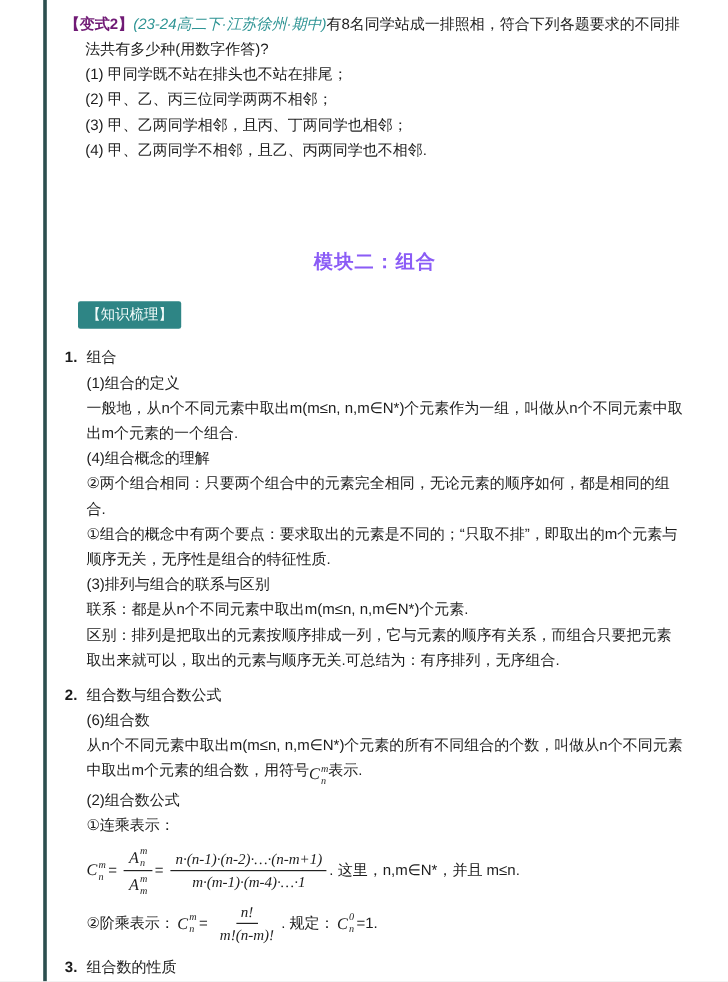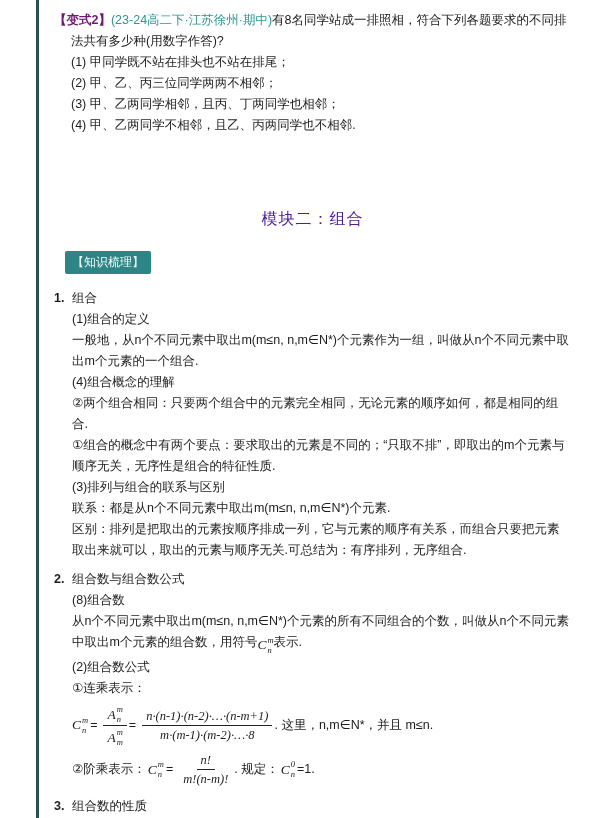--- a/index.html
+++ b/index.html
@@ -15,24 +15,24 @@
     margin:0 auto;
   }
   .left-rule{
     position:absolute;left:36px;top:0;width:3px;height:818px;
     background:var(--bar,#2c4f4f);
   }
   .content{padding:10px 36px 0 54px;}
   p{margin:0;}
   .lead{padding-left:17px;text-indent:-17px;}
   .v-label{font-weight:bold;color:#701a75;}
-  .v-source{color:var(--accent,#2e9494);}
+  .v-source{color:var(--accent,#2e9494);font-style:italic;}
   .v-items p{padding-left:17px;}
   .module-title{
-    text-align:center;font-weight:normal;font-size:16px;color:#4c1d95;
+    text-align:center;font-weight:bold;font-size:16px;color:#8b5cf6;
     margin:70px 0 18px 0;letter-spacing:1px;
   }
   .badge{
     display:inline-block;
     background:var(--badge,#2e8585);
     color:#f2fbfa;
     font-size:12px;
     padding:1px 7px 2px 7px;
     border-radius:2px;
     margin:0 0 6px 11px;
@@ -91,21 +91,21 @@
         <p>(3)排列与组合的联系与区别</p>
         <p>联系：都是从n个不同元素中取出m(m≤n, n,m∈N*)个元素.</p>
         <p>区别：排列是把取出的元素按顺序排成一列，它与元素的顺序有关系，而组合只要把元素取出来就可以，取出的元素与顺序无关.可总结为：有序排列，无序组合.</p>
       </div>
     </div>
 
     
     <div class="sec">
       <p class="sec-head"><span class="sec-num">2.</span><span>组合数与组合数公式</span></p>
       <div class="sec-body">
-        <p>(8)组合数</p>
+        <p>(6)组合数</p>
         <p><span>从n个不同元素中取出m(m≤n, n,m∈N*)个元素的所有不同组合的个数，叫做从n个不同元素中取出m个元素的组合数，用符号</span><span class="sym">
               <span class="base mi">C</span>
               <span class="scripts">
                 <span class="mi">m</span>
                 <span class="mi">n</span>
               </span>
             </span><span>表示.</span></p>
         <p>(2)组合数公式</p>
         <p>①连乘表示：</p>
 
@@ -130,21 +130,21 @@
                   <span class="base mi">A</span>
                   <span class="scripts">
                     <span class="mi">m</span>
                     <span class="mi">m</span>
                   </span>
                 </span></span>
           </span>
           <span>=</span>
           <span class="frac">
             <span class="num mi">n·(n-1)·(n-2)·…·(n-m+1)</span>
-            <span class="den mi">m·(m-1)·(m-2)·…·8</span>
+            <span class="den mi">m·(m-1)·(m-4)·…·1</span>
           </span>
           <span>. 这里，n,m∈N*，并且 m≤n.</span>
         </div>
 
         <div class="formula">
           <span>②阶乘表示：</span>
           <span class="sym">
               <span class="base mi">C</span>
               <span class="scripts">
                 <span class="mi">m</span>

